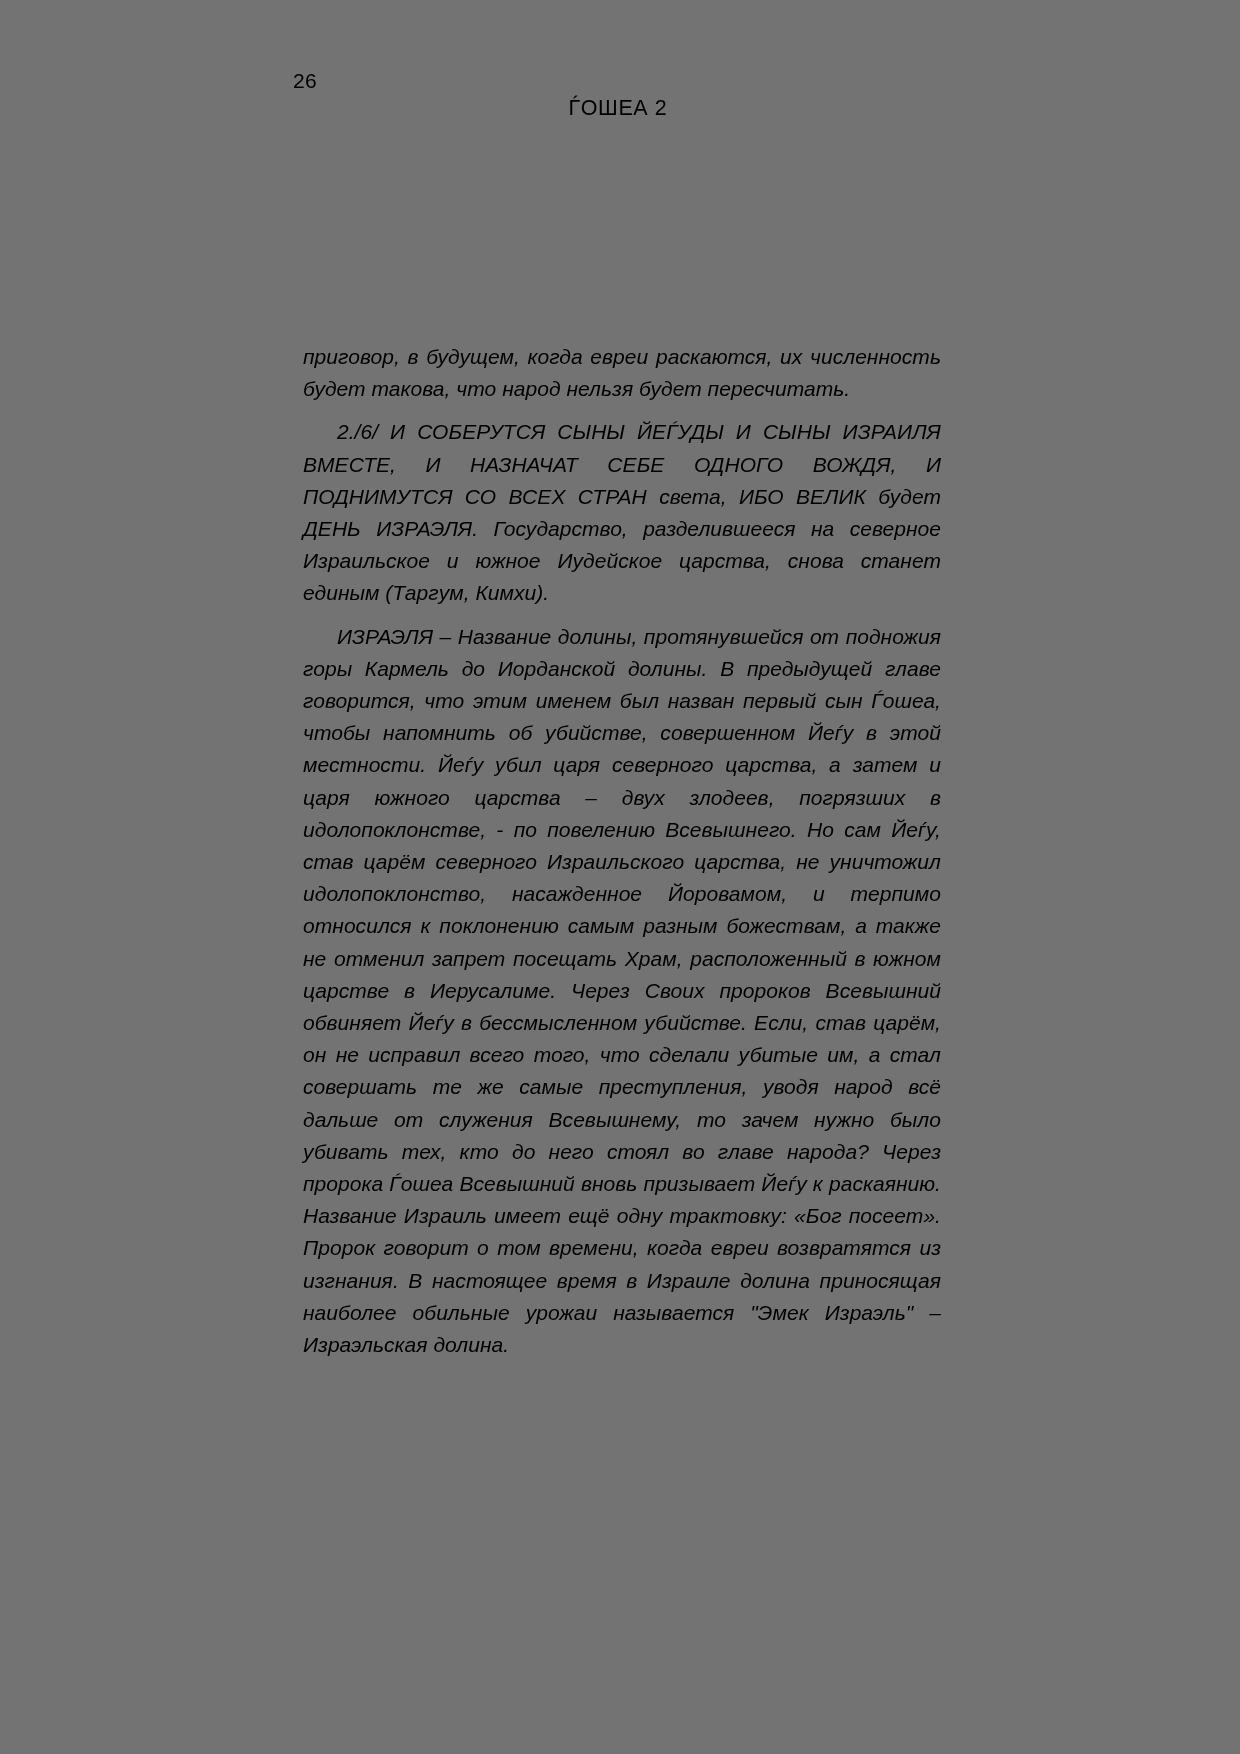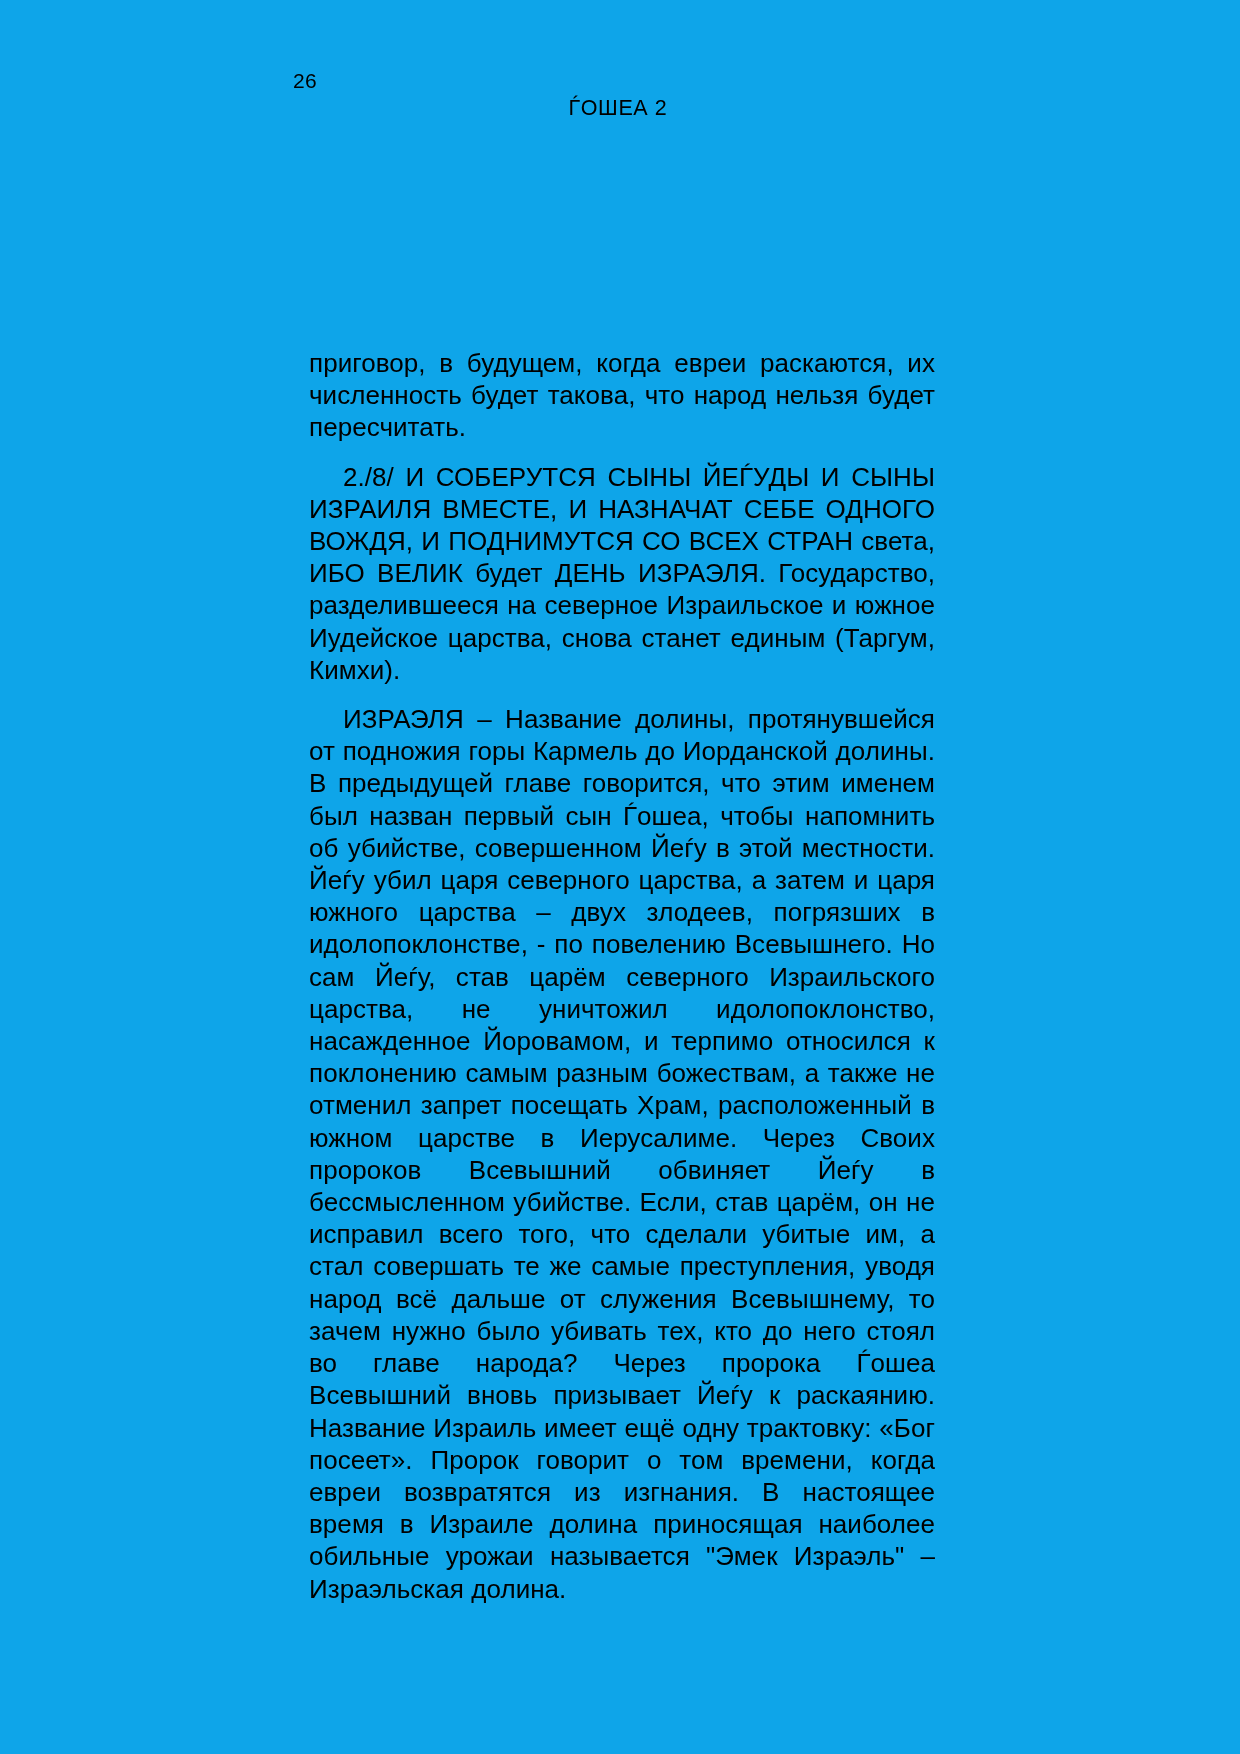--- a/index.html
+++ b/index.html
@@ -14,21 +14,21 @@
     color: #000000;
     position: relative;
     overflow: hidden;
   }
   .page {
     position: absolute;
     left: 0;
     top: 0;
     width: 1240px;
     height: 1754px;
-    background: #0ea5e9;
+    background: #737373;
   }
   .page-number {
     position: absolute;
     left: 293px;
     top: 68px;
     font-size: 21px;
     line-height: 26px;
     letter-spacing: 0.2px;
   }
   .running-head {
@@ -40,40 +40,41 @@
     font-size: 21.5px;
     letter-spacing: 0.6px;
   }
   .body-block {
     position: absolute;
     left: 292px;
     top: 330px;
     width: 660px;
   }
   .para {
-    margin: 17px;
-    font-size: 26px;
+    margin: 11px;
+    font-size: 21px;
     line-height: 32.2px;
     text-align: justify;
     text-justify: inter-word;
     letter-spacing: 0.05px;
     hyphens: manual;
+    font-style: italic;
   }
   .para.indent {
     text-indent: 34px;
   }
 </style>
 </head>
 <body>
 
 <div class="page">
 
   <div class="page-number">26</div>
 
   <div class="running-head">ЃОШЕА 2</div>
 
   <div class="body-block">
     <p class="para">приговор, в будущем, когда евреи раскаются, их численность будет такова, что народ нельзя будет пересчитать.</p>
-    <p class="para indent">2./8/ И СОБЕРУТСЯ СЫНЫ ЙЕЃУДЫ И СЫНЫ ИЗРАИЛЯ ВМЕСТЕ, И НАЗНАЧАТ СЕБЕ ОДНОГО ВОЖДЯ, И ПОДНИМУТСЯ СО ВСЕХ СТРАН света, ИБО ВЕЛИК будет ДЕНЬ ИЗРАЭЛЯ. Государство, разделившееся на северное Израильское и южное Иудейское царства, снова станет единым (Таргум, Кимхи).</p>
+    <p class="para indent">2./6/ И СОБЕРУТСЯ СЫНЫ ЙЕЃУДЫ И СЫНЫ ИЗРАИЛЯ ВМЕСТЕ, И НАЗНАЧАТ СЕБЕ ОДНОГО ВОЖДЯ, И ПОДНИМУТСЯ СО ВСЕХ СТРАН света, ИБО ВЕЛИК будет ДЕНЬ ИЗРАЭЛЯ. Государство, разделившееся на северное Израильское и южное Иудейское царства, снова станет единым (Таргум, Кимхи).</p>
     <p class="para indent">ИЗРАЭЛЯ – Название долины, протянувшейся от подножия горы Кармель до Иорданской долины. В предыдущей главе говорится, что этим именем был назван первый сын Ѓошеа, чтобы напомнить об убийстве, совершенном Йеѓу в этой местности. Йеѓу убил царя северного царства, а затем и царя южного царства – двух злодеев, погрязших в идолопоклонстве, - по повелению Всевышнего. Но сам Йеѓу, став царём северного Израильского царства, не уничтожил идолопоклонство, насажденное Йоровамом, и терпимо относился к поклонению самым разным божествам, а также не отменил запрет посещать Храм, расположенный в южном царстве в Иерусалиме. Через Своих пророков Всевышний обвиняет Йеѓу в бессмысленном убийстве. Если, став царём, он не исправил всего того, что сделали убитые им, а стал совершать те же самые преступления, уводя народ всё дальше от служения Всевышнему, то зачем нужно было убивать тех, кто до него стоял во главе народа? Через пророка Ѓошеа Всевышний вновь призывает Йеѓу к раскаянию. Название Израиль имеет ещё одну трактовку: «Бог посеет». Пророк говорит о том времени, когда евреи возвратятся из изгнания. В настоящее время в Израиле долина приносящая наиболее обильные урожаи называется "Эмек Израэль" – Израэльская долина.</p>
   </div>
 
 </div>
 
 </body></html>

